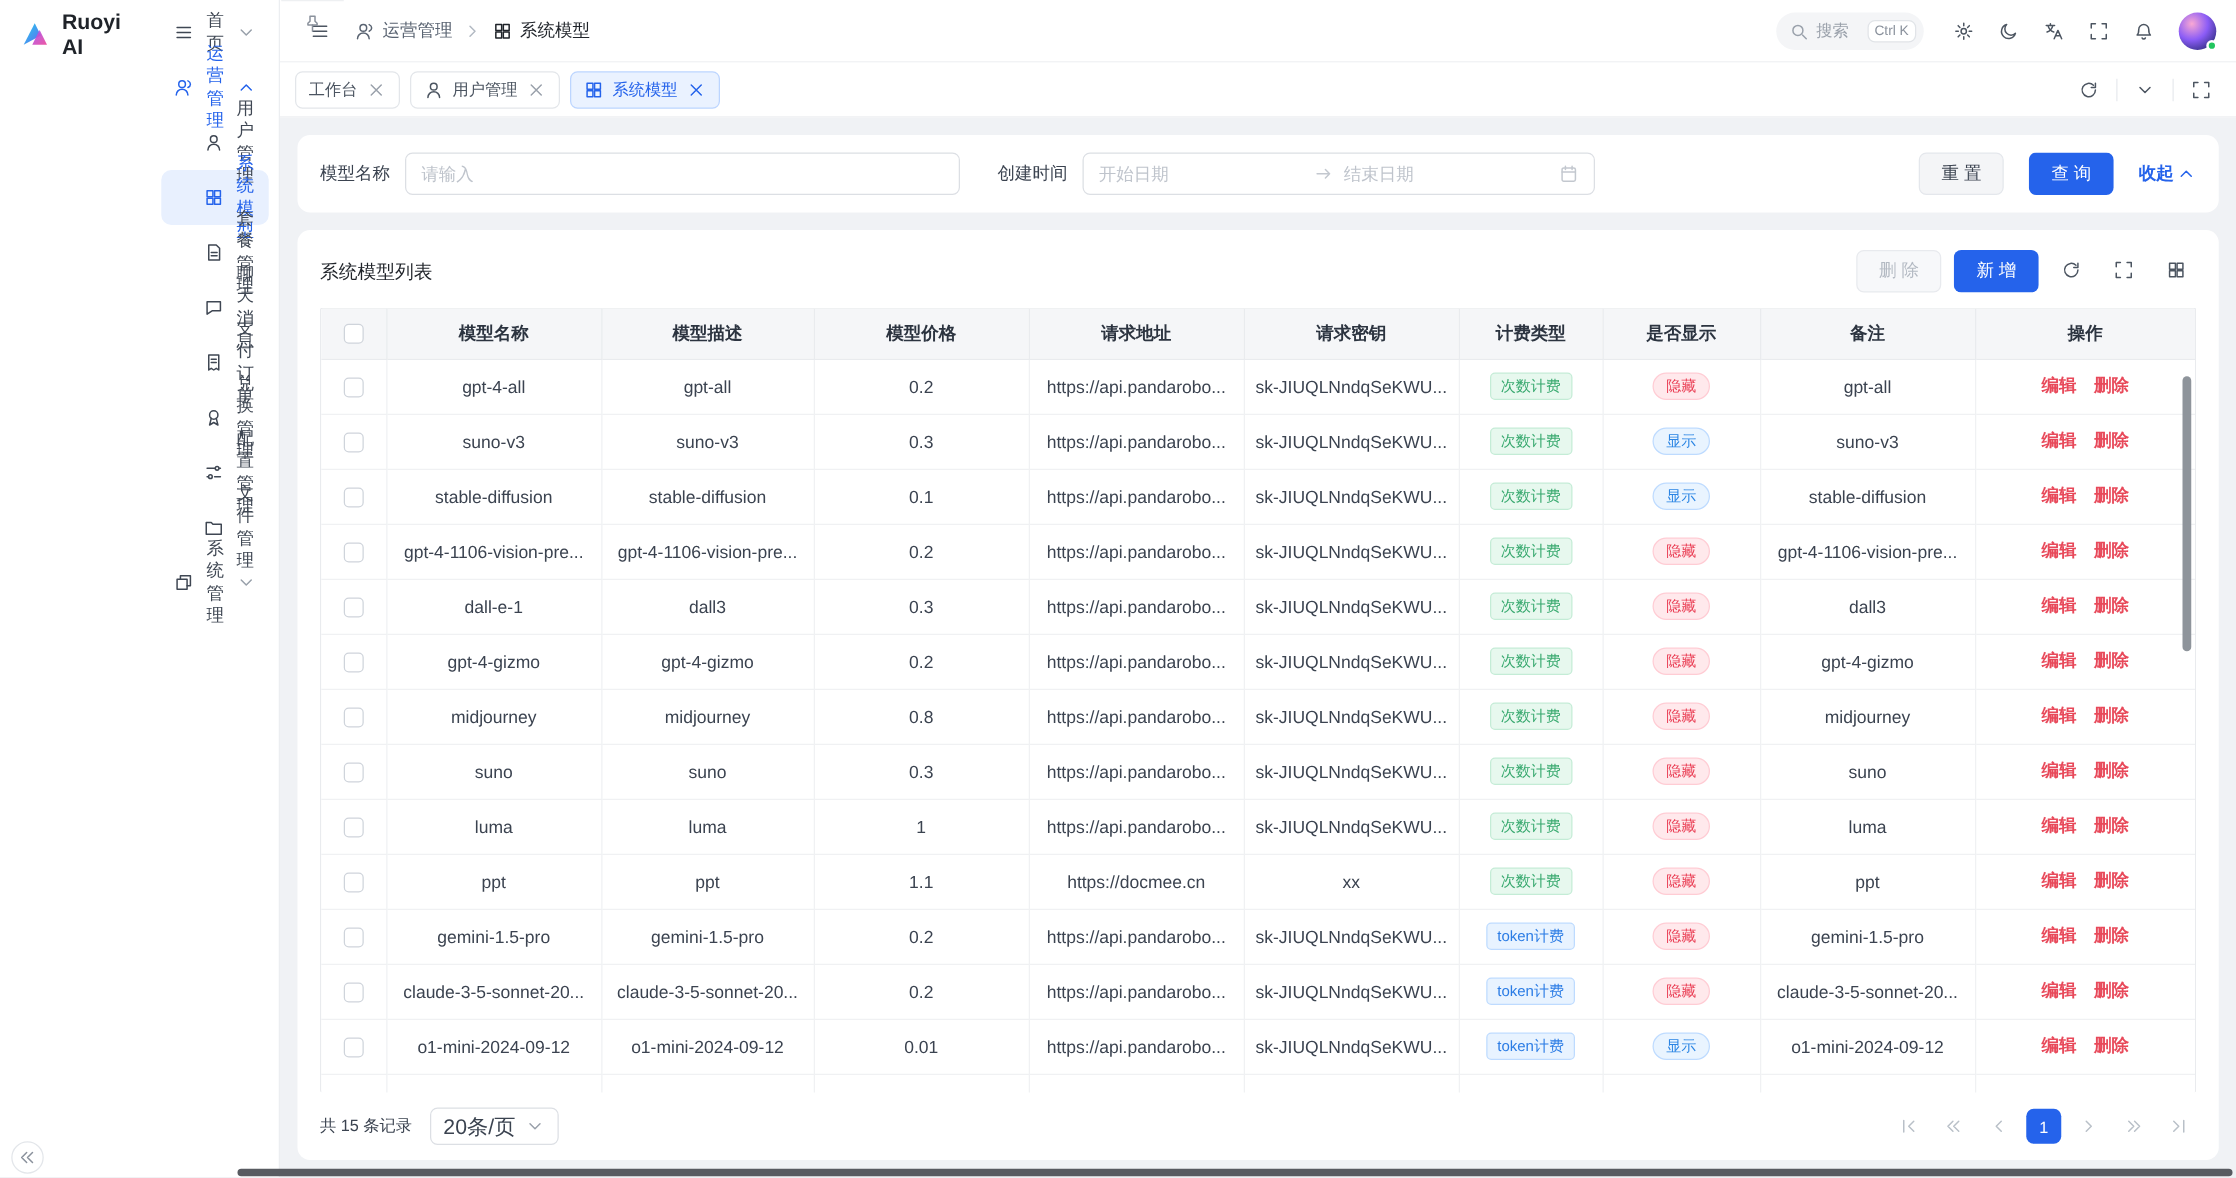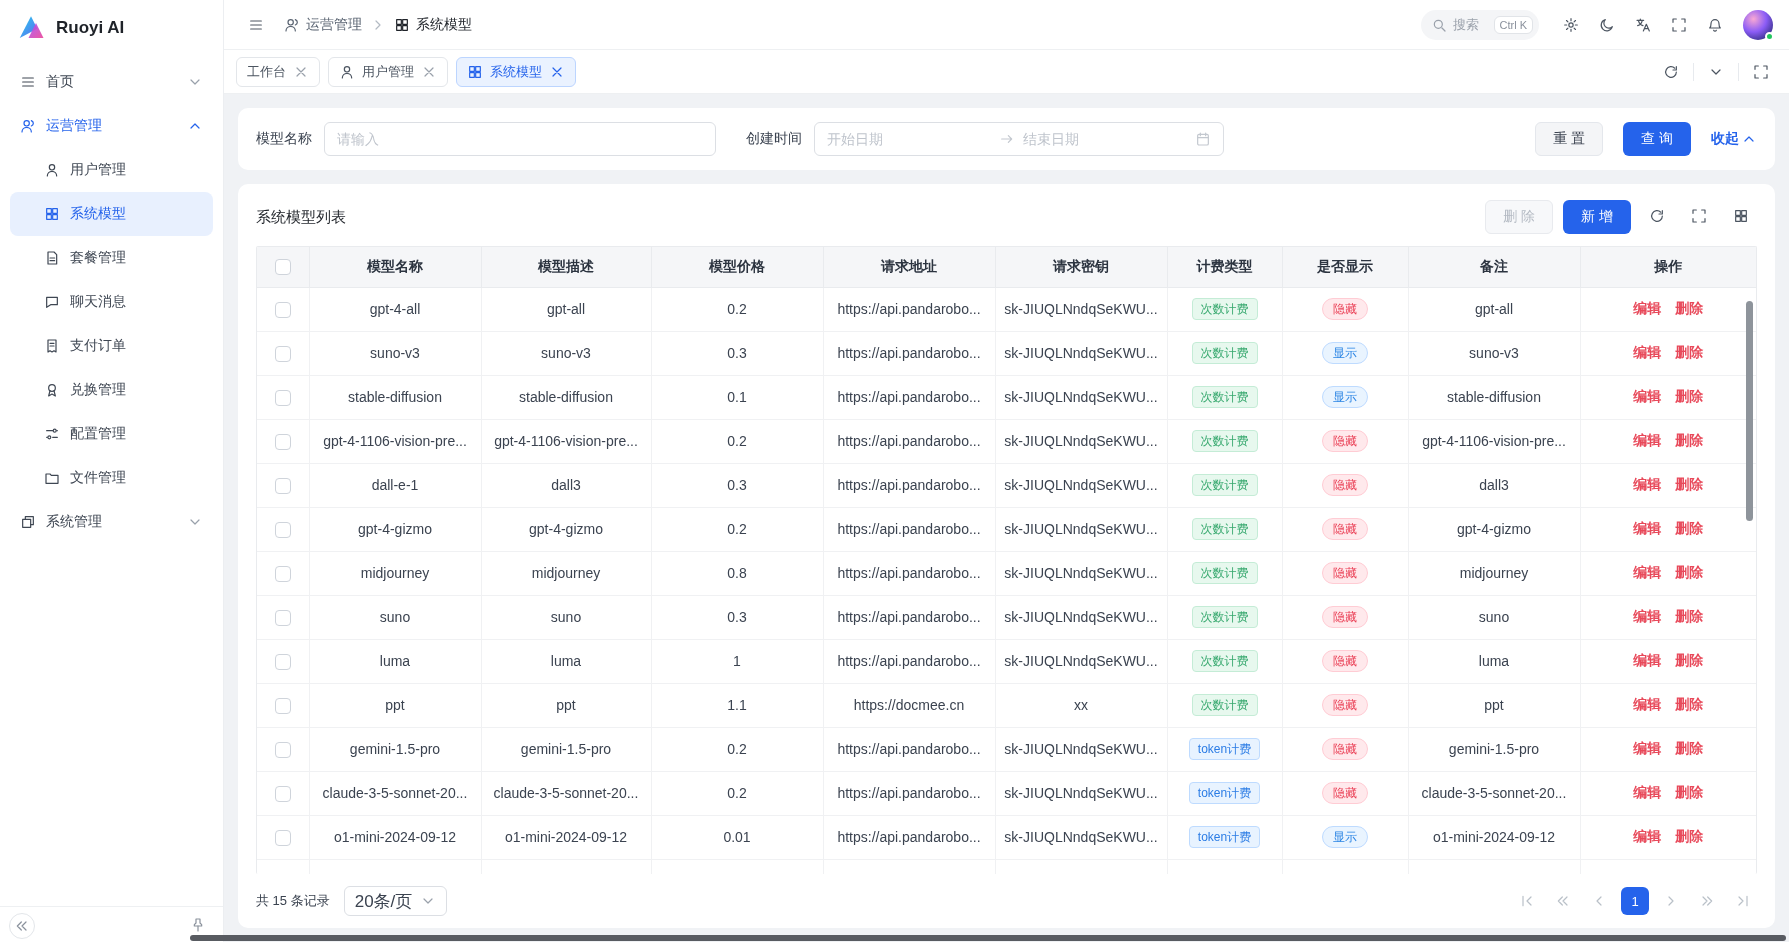--- a/index.html
+++ b/index.html
@@ -4,21 +4,21 @@
 <style>
 *{margin:0;padding:0;box-sizing:border-box}
 html,body{width:1789px;height:942px}
 body{font-family:"Liberation Sans","DejaVu Sans",sans-serif;font-size:14px;color:#333;background:#f0f2f5;overflow:hidden;position:relative}
 .app{display:flex;width:100%;height:100%}
 
 svg.ic{width:16px;height:16px;flex:none;fill:none;stroke:currentColor;stroke-width:1.8;stroke-linecap:round;stroke-linejoin:round}
 .ic10{width:10px;height:10px}.ic12{width:12px;height:12px}.ic13{width:13px;height:13px}.ic14{width:14px;height:14px}.ic15{width:15px;height:15px}
 .rot180{transform:rotate(180deg)}
 
-.sidebar{width:224px;background:#fff;border-right:1px solid #eceef1;display:flex;flex-direction:column;position:relative;z-index:3}
+.sidebar{width:224px;background:#fff;border-right:1px solid #eceef1;display:flex;flex-direction:row;position:relative;z-index:3}
 .logo{height:56px;display:flex;align-items:center;gap:10px;padding:0 16px}
 .logo-text{font-size:17px;font-weight:700;color:#1f2329}
 .menu{padding:4px 10px;flex:1}
 .menu-item,.submenu-item{height:44px;display:flex;align-items:center;gap:10px;padding:0 10px;border-radius:8px;color:#3f4753;cursor:pointer}
 .menu-item .label,.submenu-item .label{flex:1;font-size:14px}
 .menu-item .chev{color:#99a1ab;margin-left:auto}
 .menu-item.parent-active{color:#2563eb}
 .menu-item.parent-active .chev{color:#2563eb}
 .submenu-item{padding-left:34px}
 .submenu-item.selected{background:#e8f0fe;color:#2563eb}
@@ -44,21 +44,21 @@
 .tab.active{background:#eaf2ff;border-color:#bcd5ff;color:#2563eb}
 .tab.active .tab-x{color:#2563eb}
 .tabbar-right{margin-left:auto;display:flex;align-items:center;color:#4c5561}
 .tabbar-right .sep{width:1px;height:18px;background:#e7eaee;margin:0 6px}
 
 .content{flex:1;padding:14px;display:flex;flex-direction:column;gap:14px;min-height:0}
 .card{background:#fff;border-radius:10px}
 .filter-card{height:62px;display:flex;align-items:center;padding:0 18px;flex:none}
 .f-label{color:#3b4350;margin-right:12px}
 .input{height:34px;border:1px solid #dcdfe4;border-radius:6px;background:#fff;display:flex;align-items:center;padding:0 12px;color:#3b4350}
-input.input{width:392px;margin-right:30px}
+input.input{width:444px;margin-right:30px}
 input::placeholder{color:#bfc4cc}
 input{font:inherit;outline:none}
 .date-range{width:410px;gap:8px}
 .date-input{border:none;background:transparent;width:150px;flex:1}
 .dim{color:#c3c8cf}
 .filter-actions{margin-left:auto;display:flex;align-items:center;gap:20px}
 .btn{height:34px;border-radius:6px;padding:0 17px;font-size:14px;display:inline-flex;align-items:center;justify-content:center;border:1px solid transparent;cursor:pointer;font-family:inherit}
 .btn-default{background:#f4f5f7;border-color:#e4e7ec;color:#3b4350}
 .btn-primary{background:#2563eb;color:#fff}
 .btn-disabled{background:#f7f8fa;border-color:#e8eaee;color:#b4bac3;cursor:not-allowed}

